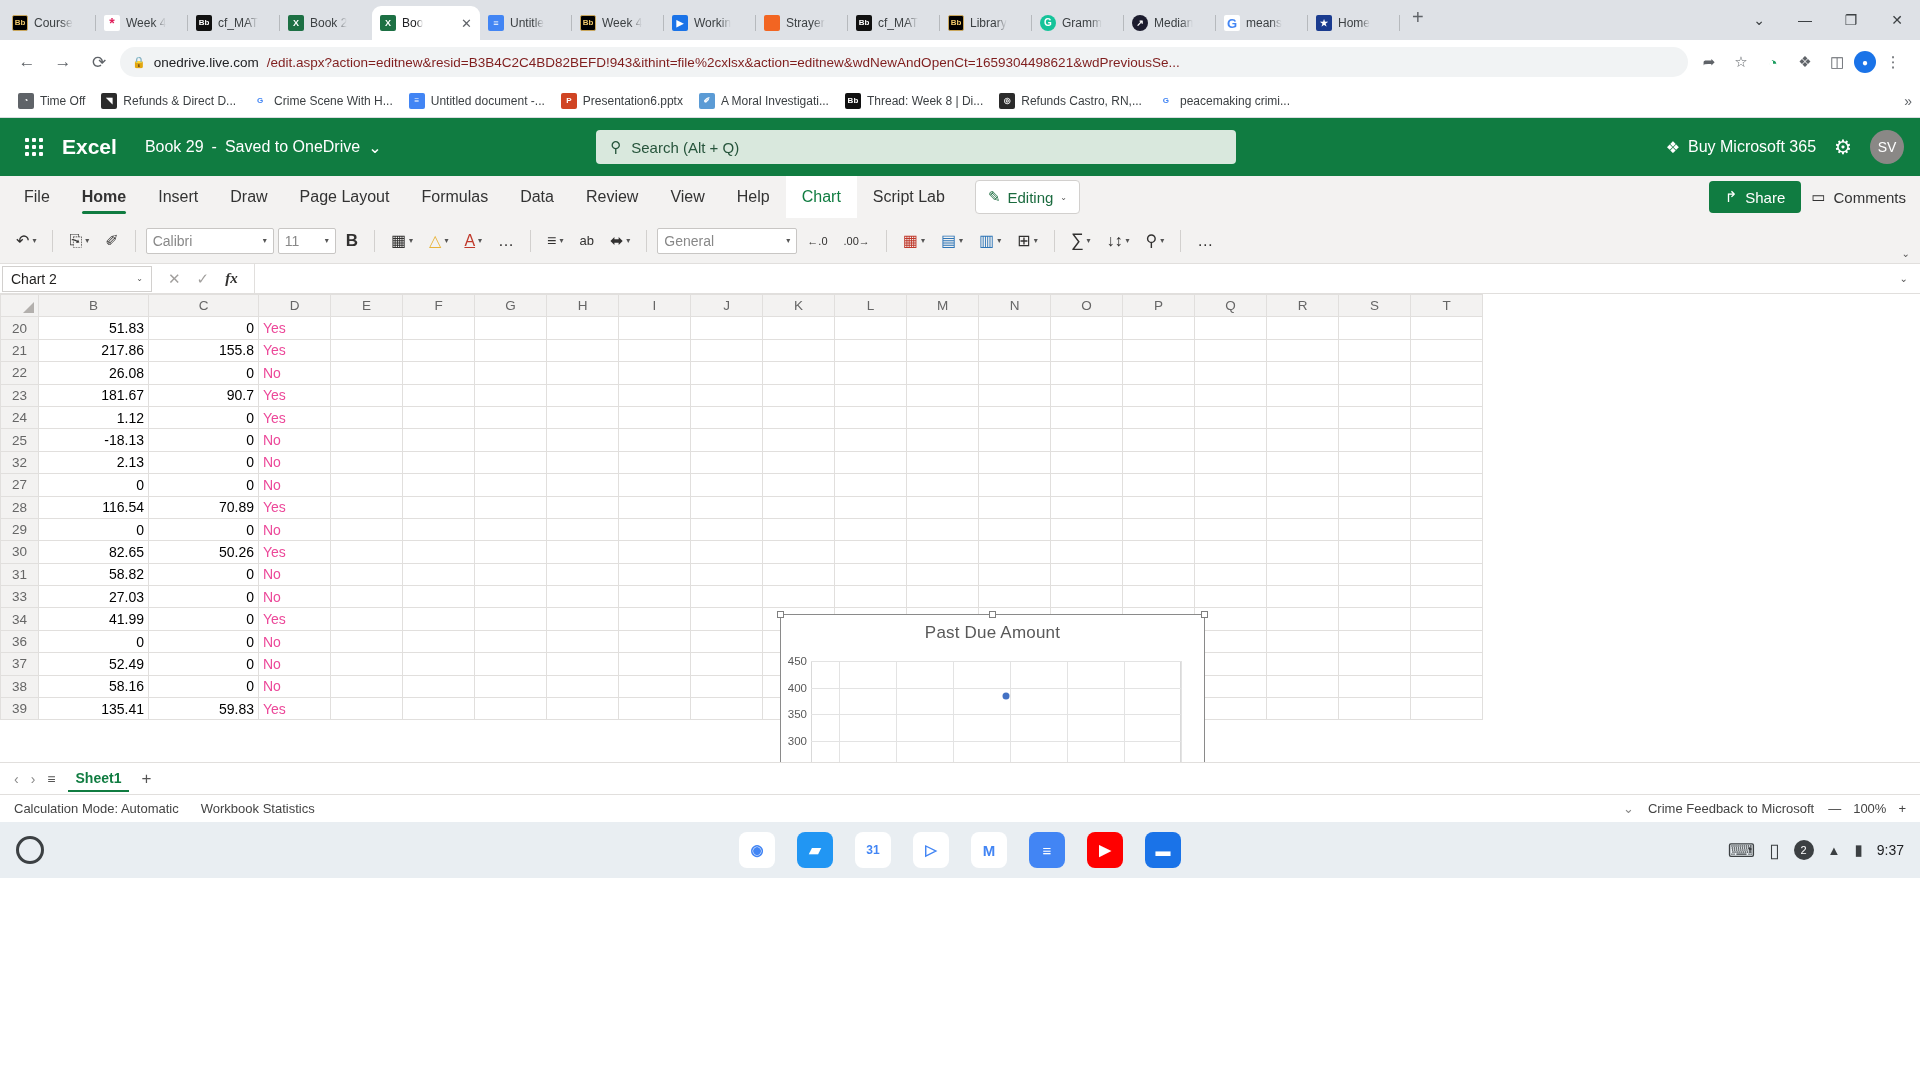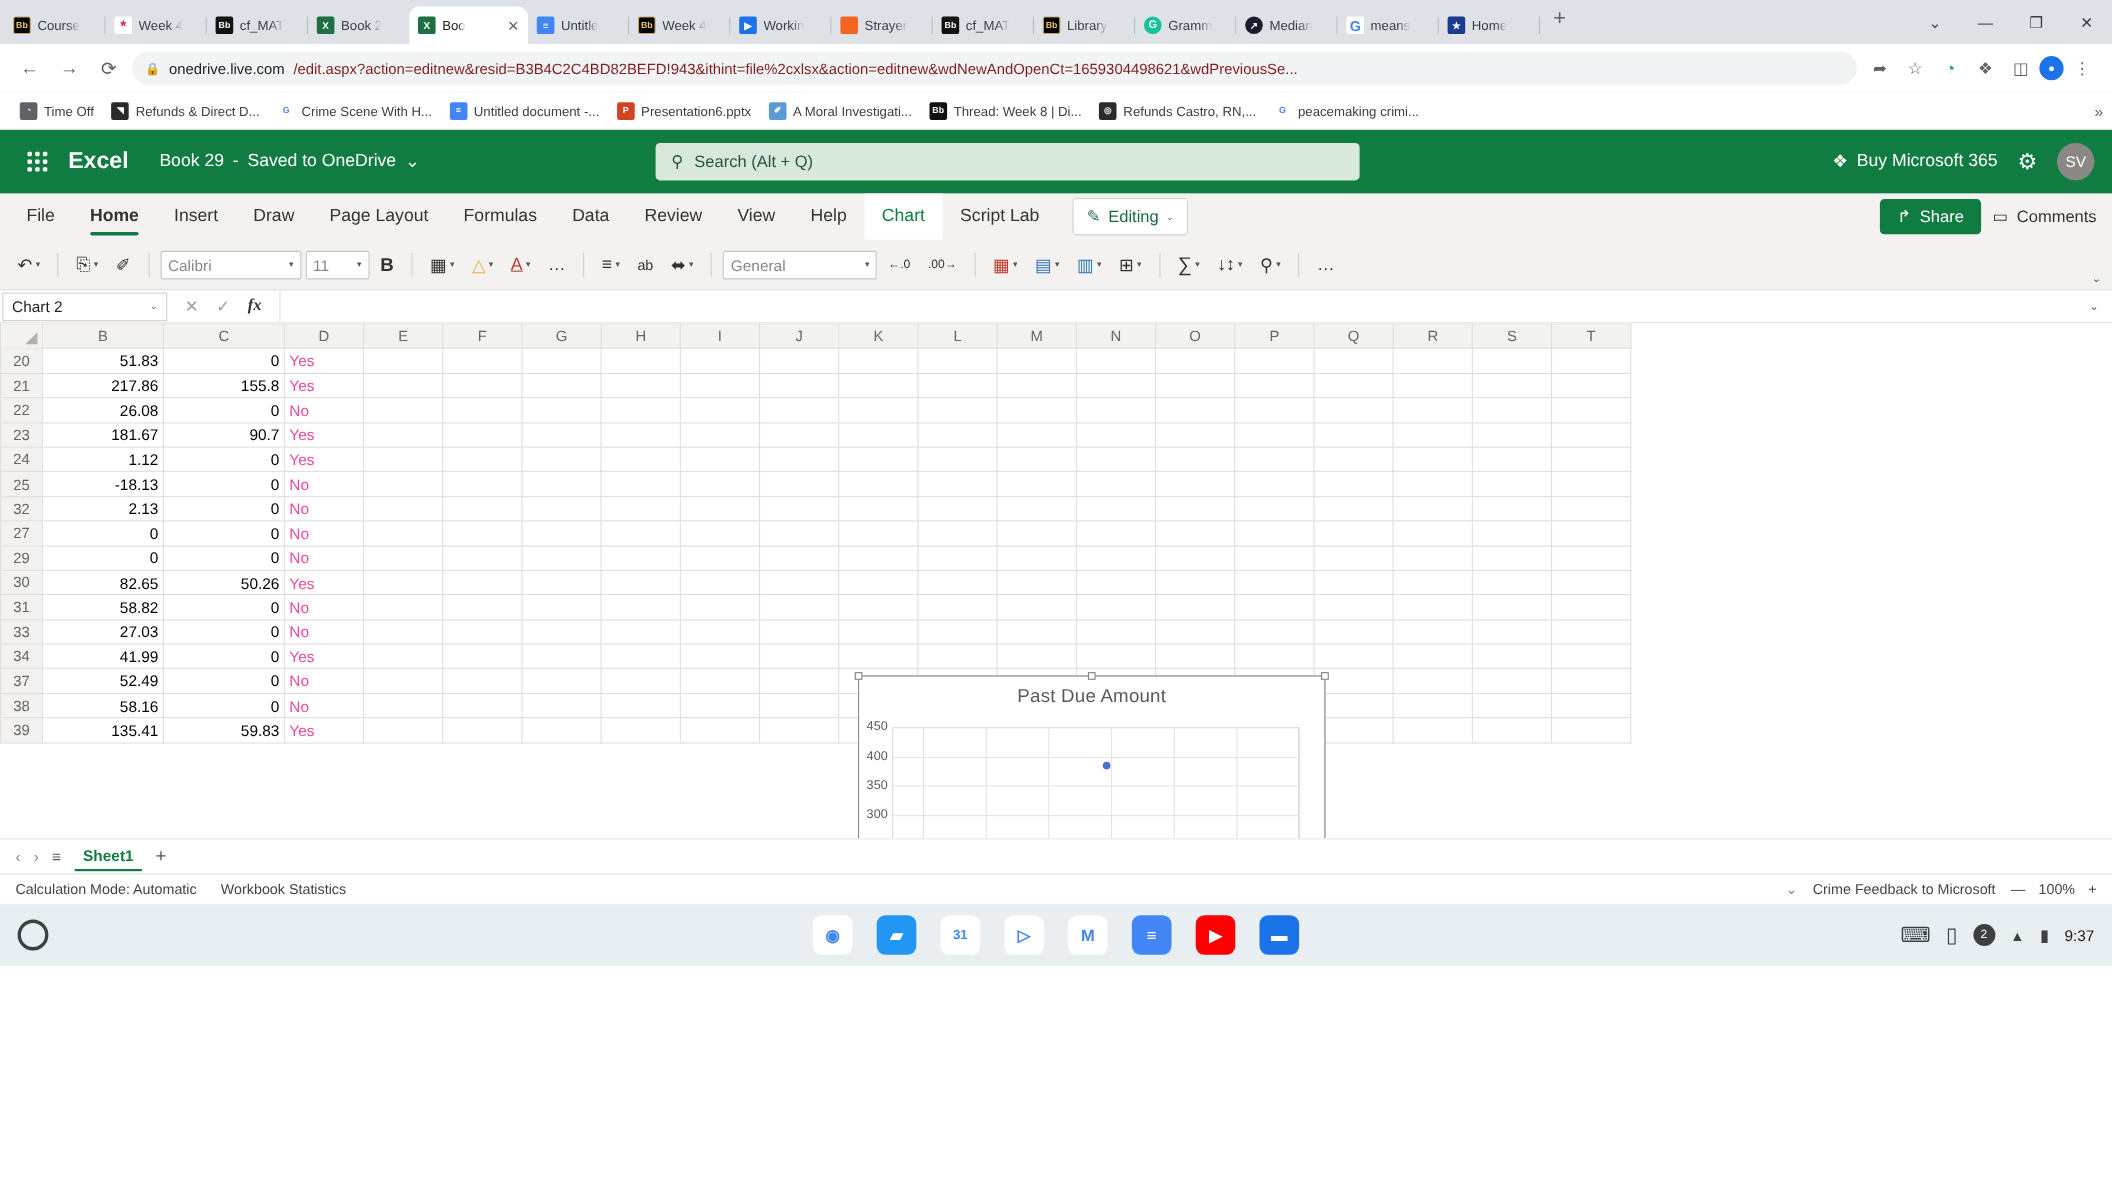--- a/index.html
+++ b/index.html
@@ -794,20 +794,42 @@
             <td class="cell-num"></td>
             <td class="cell-num"></td>
             <td class="cell-num"></td>
             <td class="cell-num"></td>
             <td class="cell-num"></td>
             <td class="cell-num"></td>
             <td class="cell-num"></td>
             <td class="cell-num"></td>
           </tr>
           <tr>
+            <td class="rowhdr">28</td>
+            <td class="cell-num">116.54</td>
+            <td class="cell-num">70.89</td>
+            <td class="cell-txt">Yes</td>
+            <td class="cell-num"></td>
+            <td class="cell-num"></td>
+            <td class="cell-num"></td>
+            <td class="cell-num"></td>
+            <td class="cell-num"></td>
+            <td class="cell-num"></td>
+            <td class="cell-num"></td>
+            <td class="cell-num"></td>
+            <td class="cell-num"></td>
+            <td class="cell-num"></td>
+            <td class="cell-num"></td>
+            <td class="cell-num"></td>
+            <td class="cell-num"></td>
+            <td class="cell-num"></td>
+            <td class="cell-num"></td>
+            <td class="cell-num"></td>
+          </tr>
+          <tr>
             <td class="rowhdr">29</td>
             <td class="cell-num">0</td>
             <td class="cell-num">0</td>
             <td class="cell-txt">No</td>
             <td class="cell-num"></td>
             <td class="cell-num"></td>
             <td class="cell-num"></td>
             <td class="cell-num"></td>
             <td class="cell-num"></td>
             <td class="cell-num"></td>
@@ -886,20 +908,42 @@
             <td class="cell-num"></td>
             <td class="cell-num"></td>
             <td class="cell-num"></td>
             <td class="cell-num"></td>
           </tr>
           <tr>
             <td class="rowhdr">34</td>
             <td class="cell-num">41.99</td>
             <td class="cell-num">0</td>
             <td class="cell-txt">Yes</td>
+            <td class="cell-num"></td>
+            <td class="cell-num"></td>
+            <td class="cell-num"></td>
+            <td class="cell-num"></td>
+            <td class="cell-num"></td>
+            <td class="cell-num"></td>
+            <td class="cell-num"></td>
+            <td class="cell-num"></td>
+            <td class="cell-num"></td>
+            <td class="cell-num"></td>
+            <td class="cell-num"></td>
+            <td class="cell-num"></td>
+            <td class="cell-num"></td>
+            <td class="cell-num"></td>
+            <td class="cell-num"></td>
+            <td class="cell-num"></td>
+          </tr>
+          <tr>
+            <td class="rowhdr">36</td>
+            <td class="cell-num">0</td>
+            <td class="cell-num">0</td>
+            <td class="cell-txt">No</td>
             <td class="cell-num"></td>
             <td class="cell-num"></td>
             <td class="cell-num"></td>
             <td class="cell-num"></td>
             <td class="cell-num"></td>
             <td class="cell-num"></td>
             <td class="cell-num"></td>
             <td class="cell-num"></td>
             <td class="cell-num"></td>
             <td class="cell-num"></td>

